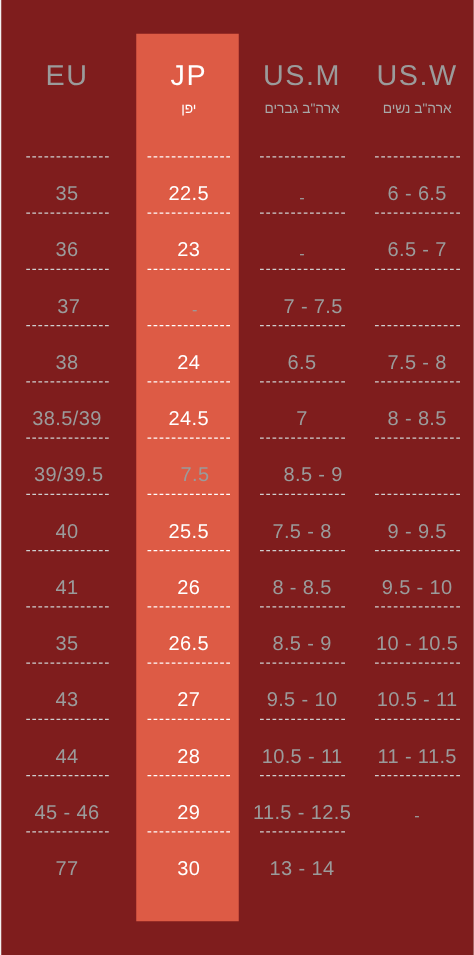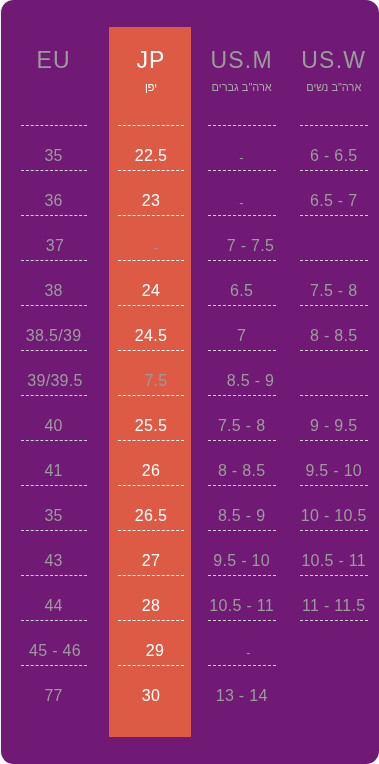--- a/index.html
+++ b/index.html
@@ -121,21 +121,21 @@
     font-size: 16px;
     font-weight: 300;
     letter-spacing: 0.3px;
   }
   .data-row .col-jp { font-size: 16px; }
   .dash { font-size: 13px; }
 </style>
 </head>
 <body>
 
-<div id="chart" style="background: #701a75; border-radius: 13px;">
+<div id="chart" style="background: #7f1d1d;">
 
   <div id="jp-band" style="background: rgb(221, 91, 69);"></div>
 
   <div id="grid">
 
     <div class="row header-row">
       <div class="cell col-eu">
         <span class="hd-title">EU</span>
       </div>
       <div class="cell col-jp">
@@ -469,20 +469,23 @@
             <i></i>
           </div>
         </div>
         <div class="row data-row">
           <div class="cell col-eu">
             <span>45 - 46</span>
           </div>
           <div class="cell col-jp">
             <span>29</span>
           </div>
+          <div class="cell col-usm">
+            <span>11.5 - 12.5</span>
+          </div>
           <div class="cell col-usw">
             <span class="dash">-</span>
           </div>
         </div>
         <div class="sep-row">
           <div class="sep col-eu">
             <i></i>
           </div>
           <div class="sep col-jp">
             <i></i>

